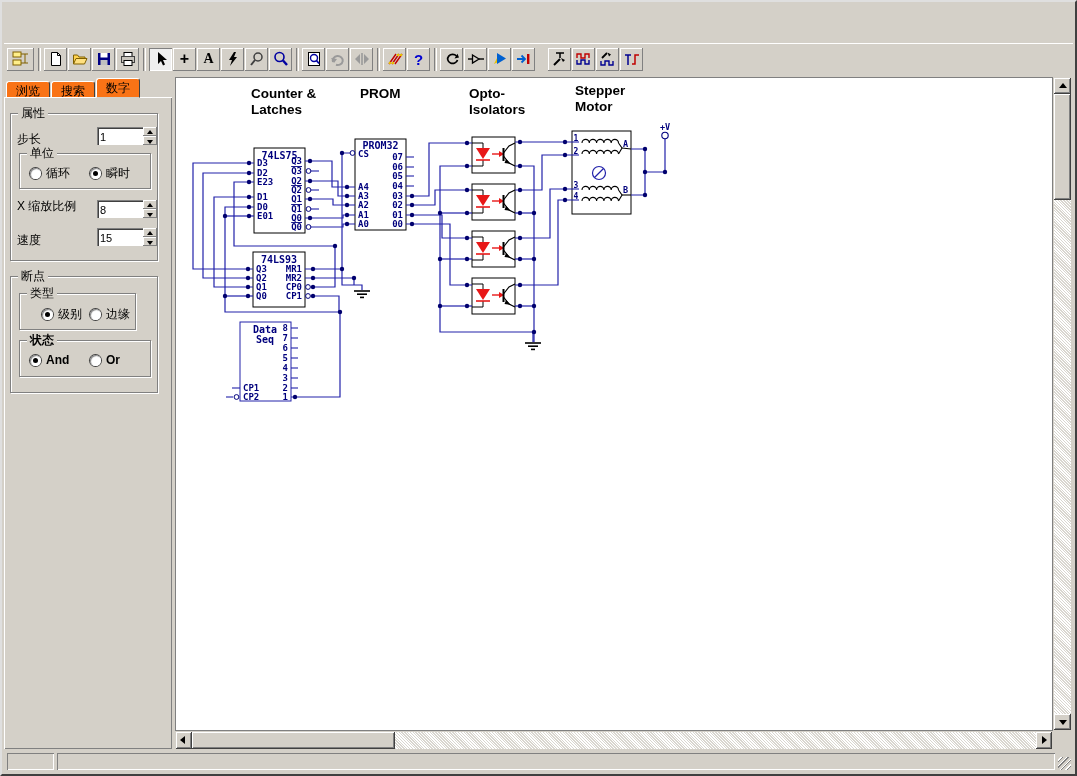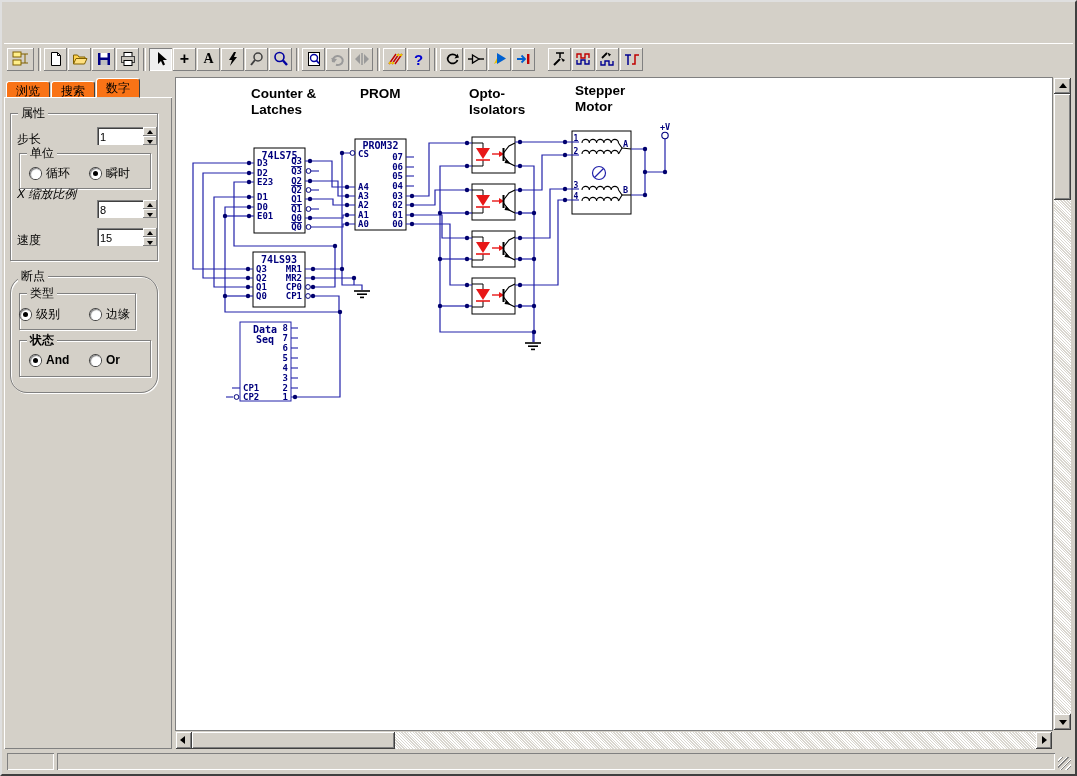--- a/index.html
+++ b/index.html
@@ -267,39 +267,39 @@
             <span class="gbt">单位</span>
             <span class="radio" style="left:10px;top:11px;">
                 <span class="rdot"></span>
                 <span>循环</span>
               </span>
             <span class="radio on" style="left:70px;top:11px;">
                 <span class="rdot"></span>
                 <span>瞬时</span>
               </span>
           </div>
-          <span class="lbl" style="left:6px;top:72px;font-style:italic;">X 缩放比例</span>
+          <span class="lbl" style="left:6px;top:84px;">X 缩放比例</span>
           <input class="field" style="left: 86px; top: 86px;" readonly="" value="8">
           <span class="spin" style="left:132px;top:86px;">
               <span class="sbu u"></span>
               <span class="sbu d"></span>
             </span>
           <span class="lbl" style="left:6px;top:118px;">速度</span>
           <input class="field" style="left: 86px; top: 114px;" readonly="" value="15">
           <span class="spin" style="left:132px;top:114px;">
               <span class="sbu u"></span>
               <span class="sbu d"></span>
             </span>
         </div>
 
-        <div class="gb" style="left:6px;top:179px;width:148px;height:117px;border-radius:17px;">
+        <div class="gb" style="left:6px;top:179px;width:148px;height:117px;">
           <span class="gbt">断点</span>
           <div class="gb" style="left:8px;top:16px;width:117px;height:37px;">
             <span class="gbt">类型</span>
-            <span class="radio on" style="left:0;top:12px;">
+            <span class="radio on" style="left:22px;top:12px;">
                 <span class="rdot"></span>
                 <span>级别</span>
               </span>
             <span class="radio" style="left:70px;top:12px;justify-content:flex-end;">
                 <span class="rdot"></span>
                 <span>边缘</span>
               </span>
           </div>
           <div class="gb" style="left:8px;top:63px;width:132px;height:37px;font-weight:bold;">
             <span class="gbt">状态</span>

